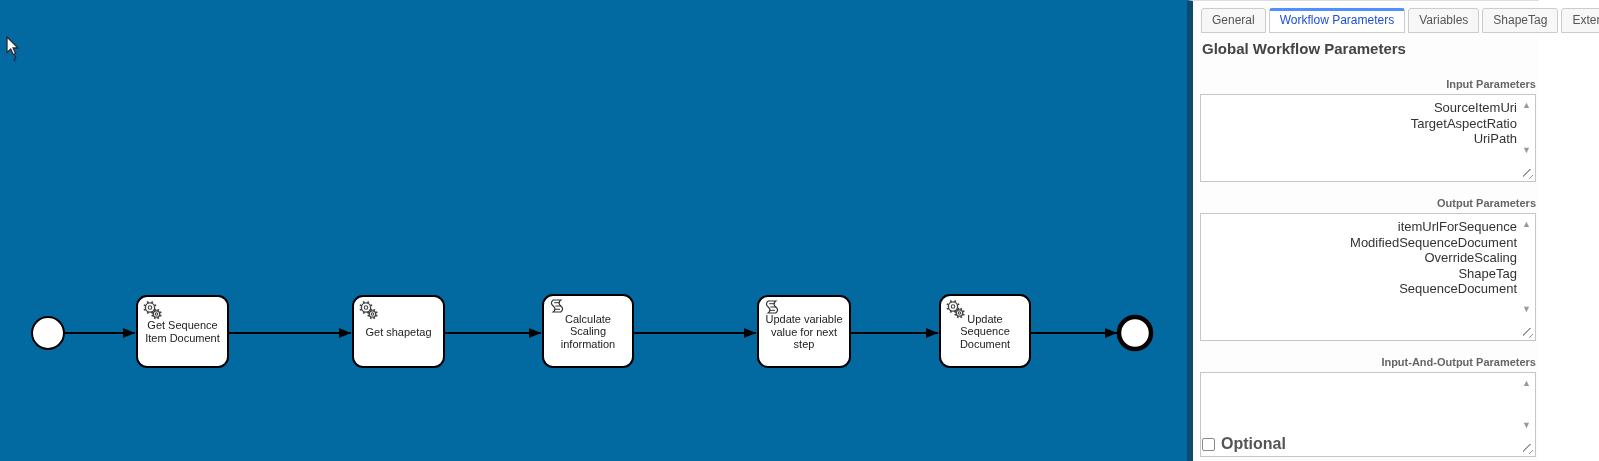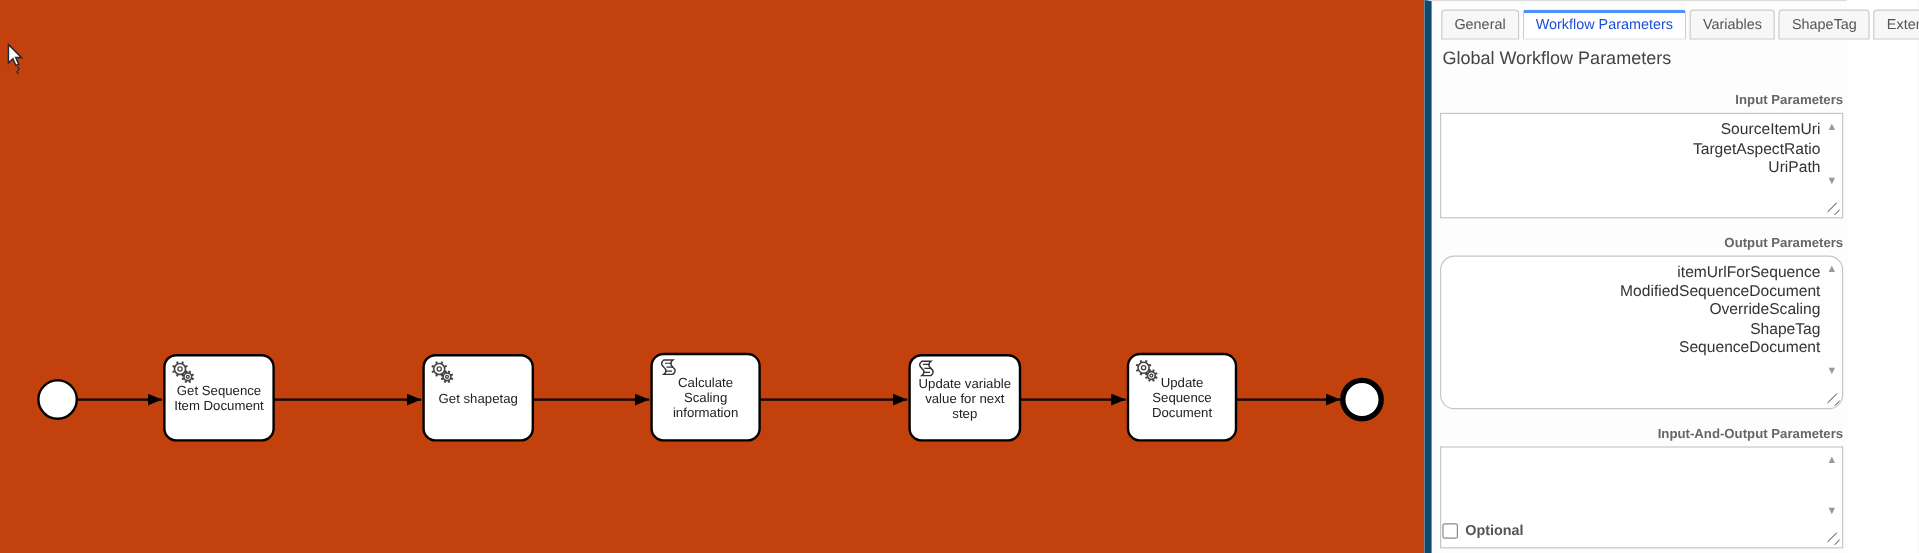--- a/index.html
+++ b/index.html
@@ -1,39 +1,39 @@
 <!DOCTYPE html>
 <html><head>
 <meta charset="utf-8">
 <style>
   html,body{margin:0;padding:0;background:#fff;}
   body{font-family:"Liberation Sans","DejaVu Sans",sans-serif;width:1599px;height:461px;overflow:hidden;position:relative;}
-  .canvas{position:absolute;left:0;top:0;width:1187px;height:461px;background:#c2410c;}
+  .canvas{position:absolute;left:0;top:0;width:1187px;height:461px;background:#0369a1;}
   .cursor{position:absolute;left:6px;top:36px;}
   
   .panel{position:absolute;left:1187px;top:0;width:352px;height:461px;background:#fdfdfd;
          border-left:6px solid #0c4a6e;border-top:1px solid #ddd;box-sizing:border-box;text-align:right;}
   .tabbar{position:absolute;left:8px;top:7px;display:flex;gap:3px;align-items:flex-end;}
   .tab{border:1px solid #ccc;border-radius:3px 3px 0 0;background:#f7f7f7;color:#555;
        font-size:12px;padding:4px 10px 5px;white-space:nowrap;cursor:default;}
   .tab.active{background:#fff;border-top:3px solid #4d90fe;padding-top:2px;color:#1d4ed8;}
-  .heading{position:absolute;left:9px;top:39px;font-size:15px;font-weight:normal;color:#444;margin:0;}
+  .heading{position:absolute;left:9px;top:39px;font-size:15px;font-weight:bold;color:#444;margin:0;}
   .sections{position:absolute;left:7px;top:62px;right:3px;}
   .sec-label{font-size:11px;font-weight:bold;color:#666;margin:15px 0 3px 2px;height:13px;}
   .textbox{position:relative;border:1px solid #c6c6c6;background:#fff;margin-bottom:9px;
            box-sizing:border-box;overflow:hidden;}
   .lines{position:absolute;left:0;top:0;right:18px;padding:5px 0 0 8px;font-size:13px;
          line-height:15.5px;color:#333;}
   .sb-up,.sb-down{position:absolute;right:4px;font-size:9px;color:#999;line-height:9px;}
   .sb-up{top:6px;}
   .sb-down{bottom:26px;}
   .grip{position:absolute;right:2px;bottom:2px;width:10px;height:10px;
         background:repeating-linear-gradient(-45deg,transparent 0 2.2px,#999 2.2px 3.4px,transparent 3.4px 6px);}
   .optional-row{position:absolute;left:9px;top:434px;display:flex;align-items:center;gap:6px;
-                font-size:12px;font-weight:bold;color:#555;}
+                font-size:16px;font-weight:bold;color:#555;}
   .checkbox{width:13px;height:13px;border:1px solid #8a8a8a;border-radius:2px;background:#fff;
             display:inline-block;box-sizing:border-box;}
 </style>
 </head>
 <body>
 
 <div class="canvas">
   <svg id="diagram-svg" width="1187" height="461">
       <defs>
         <marker id="arrow" markerUnits="userSpaceOnUse" markerWidth="13" markerHeight="11" refX="12" refY="5" orient="auto">
@@ -164,21 +164,21 @@
         <div class="lines">
           <div>SourceItemUri</div>
           <div>TargetAspectRatio</div>
           <div>UriPath</div>
         </div>
         <div class="sb-up">▲</div>
         <div class="sb-down">▼</div>
         <div class="grip"></div>
       </div>
       <div class="sec-label">Output Parameters</div>
-      <div class="textbox" style="height: 128px; border-radius: 12px;">
+      <div class="textbox" style="height: 128px;">
         <div class="lines">
           <div>itemUrlForSequence</div>
           <div>ModifiedSequenceDocument</div>
           <div>OverrideScaling</div>
           <div>ShapeTag</div>
           <div>SequenceDocument</div>
         </div>
         <div class="sb-up">▲</div>
         <div class="sb-down">▼</div>
         <div class="grip"></div>

